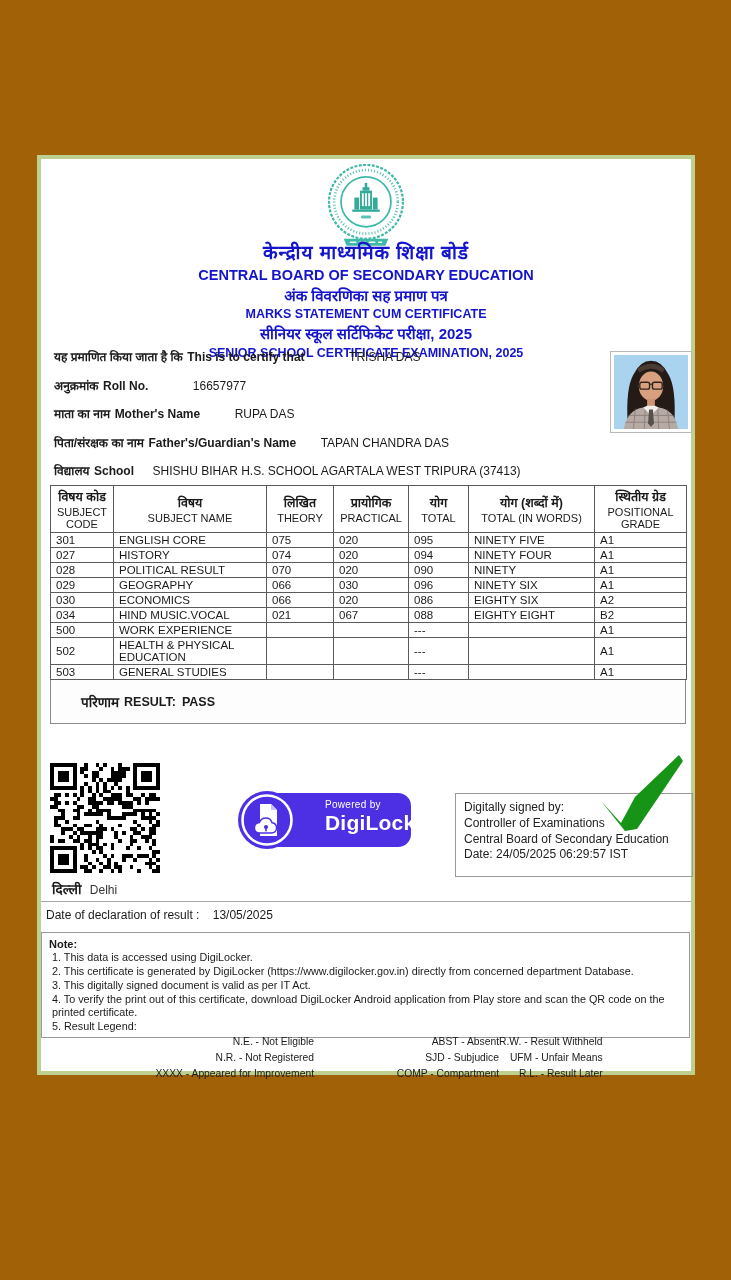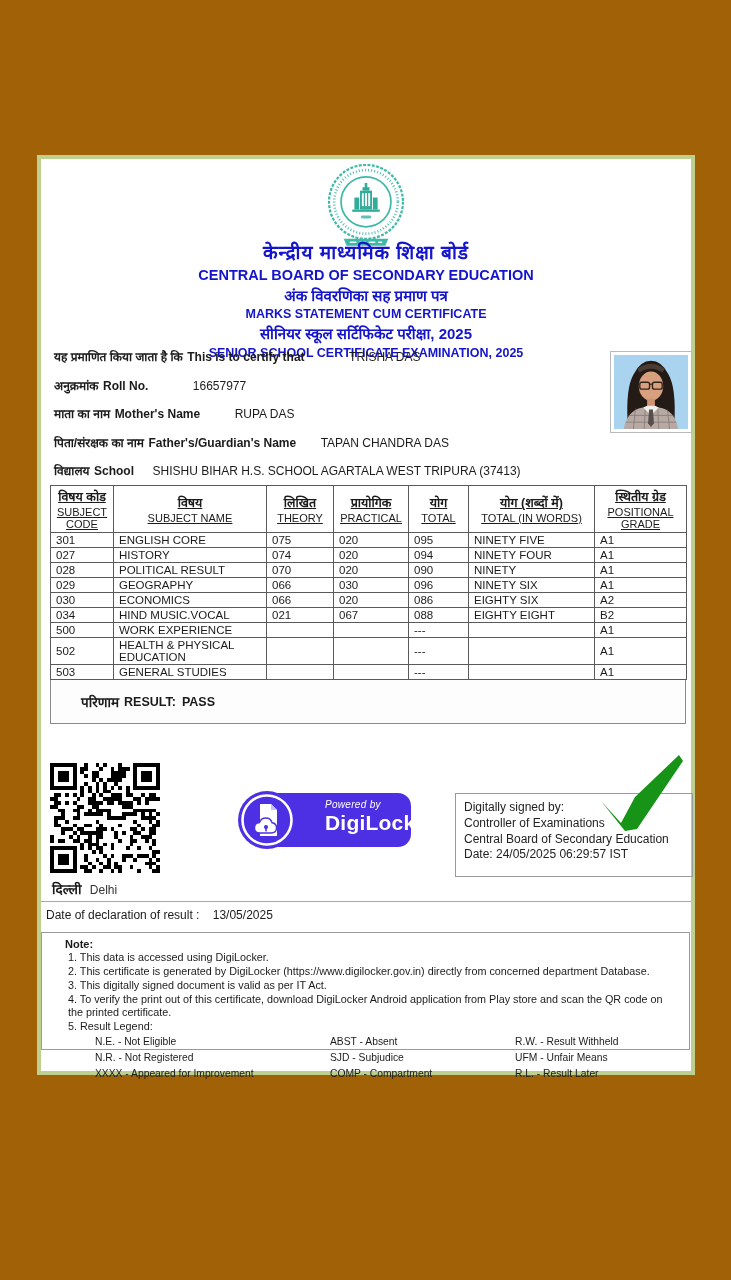--- a/index.html
+++ b/index.html
@@ -27,63 +27,63 @@
   .g40 { margin-left:40px; } .g30 { margin-left:30px; } .g20 { margin-left:20px; } .g14 { margin-left:14px; }
 
   .photo { position:absolute; left:569px; top:192px; width:82px; height:82px;
            border:1px solid #b9b9b9; background:#fff; padding:3px; }
   .photo svg { width:100%; height:100%; display:block; }
 
   
   .table-wrap { position:absolute; left:9px; top:326px; width:636px; }
   table.marks { width:100%; border-collapse:collapse; table-layout:fixed; }
   table.marks th, table.marks td { border:1px solid #5a5a5a; }
-  table.marks th { padding:2px 2px; vertical-align:middle; font-weight:normal;text-decoration:underline; }
+  table.marks th { padding:2px 2px; vertical-align:middle; font-weight:normal; }
   table.marks th .chi { display:block; font-size:12.5px; font-weight:bold; }
   table.marks th .cen { display:block; font-size:11px; margin-top:1px; }
   table.marks td { font-size:11.5px; padding:1px 5px; height:15px; vertical-align:middle; }
   td.c { text-align:left; } td.l { text-align:left; }
   .result-box { border:1px solid #8a8a8a; border-top:none; height:44px; display:flex; align-items:center;
                 padding-left:30px; background:#fdfdfd; }
   .result-box .rhi { font-size:13.5px; font-weight:bold; margin-right:5px; }
   .result-box .ren { font-size:12.5px; font-weight:bold; margin-right:6px; }
   .result-box .rval { font-size:12.5px; font-weight:bold; }
 
   
   .qr { position:absolute; left:9px; top:604px; width:110px; height:110px; }
   .qr svg { width:100%; height:100%; display:block; }
 
   
   .dl-badge { position:absolute; left:196px; top:631px; width:174px; height:60px; }
   .dl-pill { position:absolute; left:24px; top:3px; right:0; bottom:3px;
              background:var(--dlpurple,#4e30e4); border-radius:13px; }
   .dl-circle { position:absolute; left:0; top:0; width:60px; height:60px; }
   .dl-text { position:absolute; left:88px; top:9px; color:#fff; }
-  .dl-text .pby { font-size:10px; font-style:italic; letter-spacing:.3px; }
+  .dl-text .pby { font-size:10px; letter-spacing:.3px; }
   .dl-text .dlname { font-size:21px; font-weight:bold; margin-top:1px; letter-spacing:.2px; }
 
   
   .sig-box { position:absolute; left:414px; top:634px; width:238px; height:84px;
              border:1px solid #9a9a9a; padding:6px 8px; font-size:12px; line-height:1.32; color:#222; }
   .check { position:absolute; left:548px; top:592px; width:104px; height:88px; z-index:5; }
 
   .place { position:absolute; left:11px; top:721px; }
   .place .phi { font-size:13.5px; font-weight:bold; }
   .place .pen { font-size:12px; margin-left:4px; color:#333; }
   .divider { position:absolute; left:0; top:742px; width:100%; border-top:1px solid #a8a8a8; }
   .decl { position:absolute; left:5px; top:749px; font-size:12px; }
   .decl .dval { margin-left:10px; }
 
   
-  .note-box { position:absolute; left:0; top:773px; width:calc(100% - 1px); height:118px;
-              border:1px solid #9a9a9a; padding:4px 23px; font-size:10.8px; line-height:1.28; }
+  .note-box { position:absolute; left:0; top:773px; width:calc(100% - 1px); height:106px;
+              border:1px solid #9a9a9a; padding:4px 7px; font-size:10.8px; line-height:1.28; }
   .note-title { font-weight:bold; font-size:11px; }
   .note-item { margin-left:3px; }
   .legend-title { margin-left:3px; }
-  .legend-cols { display:flex; margin-left:30px; margin-top:1px; }
+  .legend-cols { display:flex; margin-left:30px; margin-top:1px;text-align:right; }
   .legend-col { display:flex; flex-direction:column; gap:3px; }
   .legend-col:nth-child(1) { width:235px; }
   .legend-col:nth-child(2) { width:185px; }
   .legend-col .legend-item { font-size:10.3px; }
 </style>
 </head>
 <body>
 
 <div class="page">
   <div class="frame">

